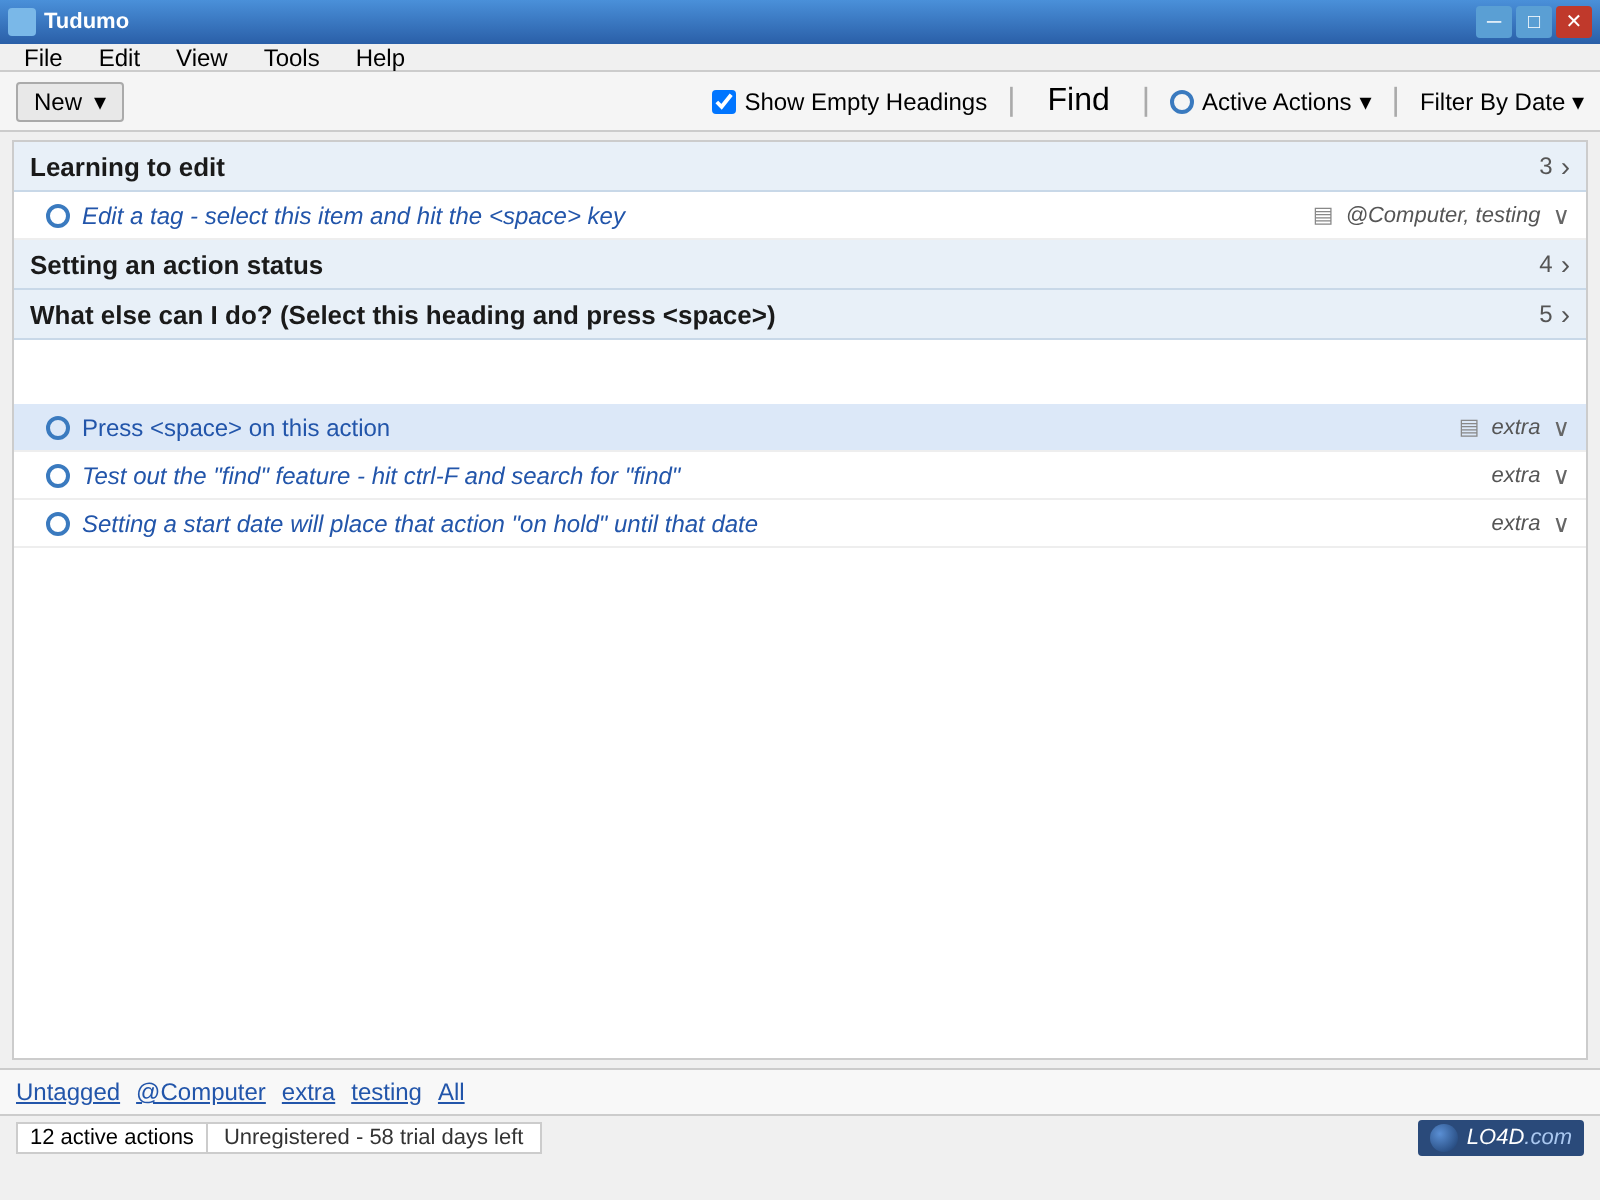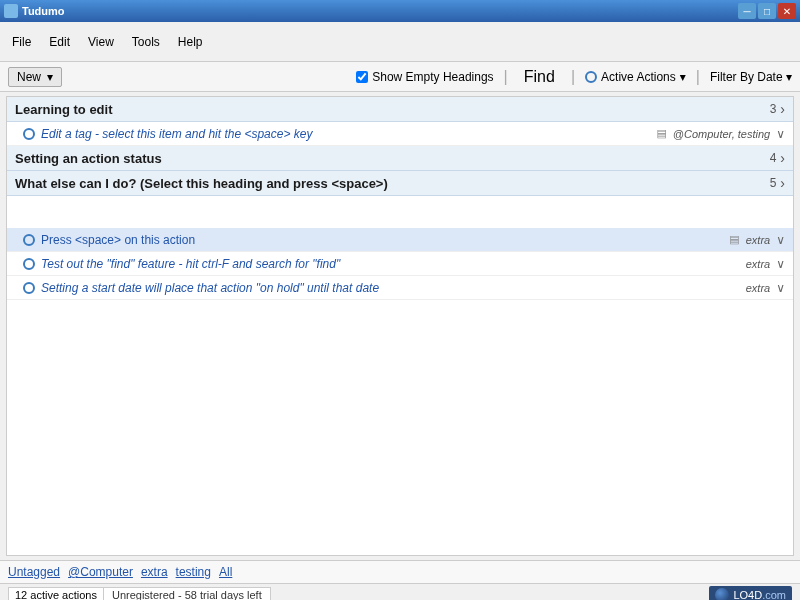--- a/index.html
+++ b/index.html
@@ -51,21 +51,21 @@
       cursor: pointer;
       border-radius: 2px;
     }
     .tb-btn.minimize { background: #5a9fd4; }
     .tb-btn.maximize { background: #5a9fd4; }
     .tb-btn.close { background: #c0392b; }
 
     
     .menu-bar {
       background: #f0f0f0;
-      height: 40px;
+      height: 14px;
       display: flex;
       align-items: center;
       padding: 0 4px;
       border-bottom: 1px solid #ccc;
       gap: 2px;
     }
     .menu-item {
       padding: 2px 8px;
       font-size: 12px;
       cursor: pointer;
@@ -274,20 +274,21 @@
     }
     .lo4d-badge {
       background: #2a4a7a;
       color: white;
       font-size: 11px;
       padding: 2px 6px;
       border-radius: 2px;
       display: flex;
       align-items: center;
       gap: 4px;
+      font-style: italic;
     }
     .lo4d-globe {
       width: 14px;
       height: 14px;
       border-radius: 50%;
       background: radial-gradient(circle at 35% 35%, #5a8fd4, #1a3a6a);
       display: inline-block;
     }
 
     input[type="checkbox"] {

